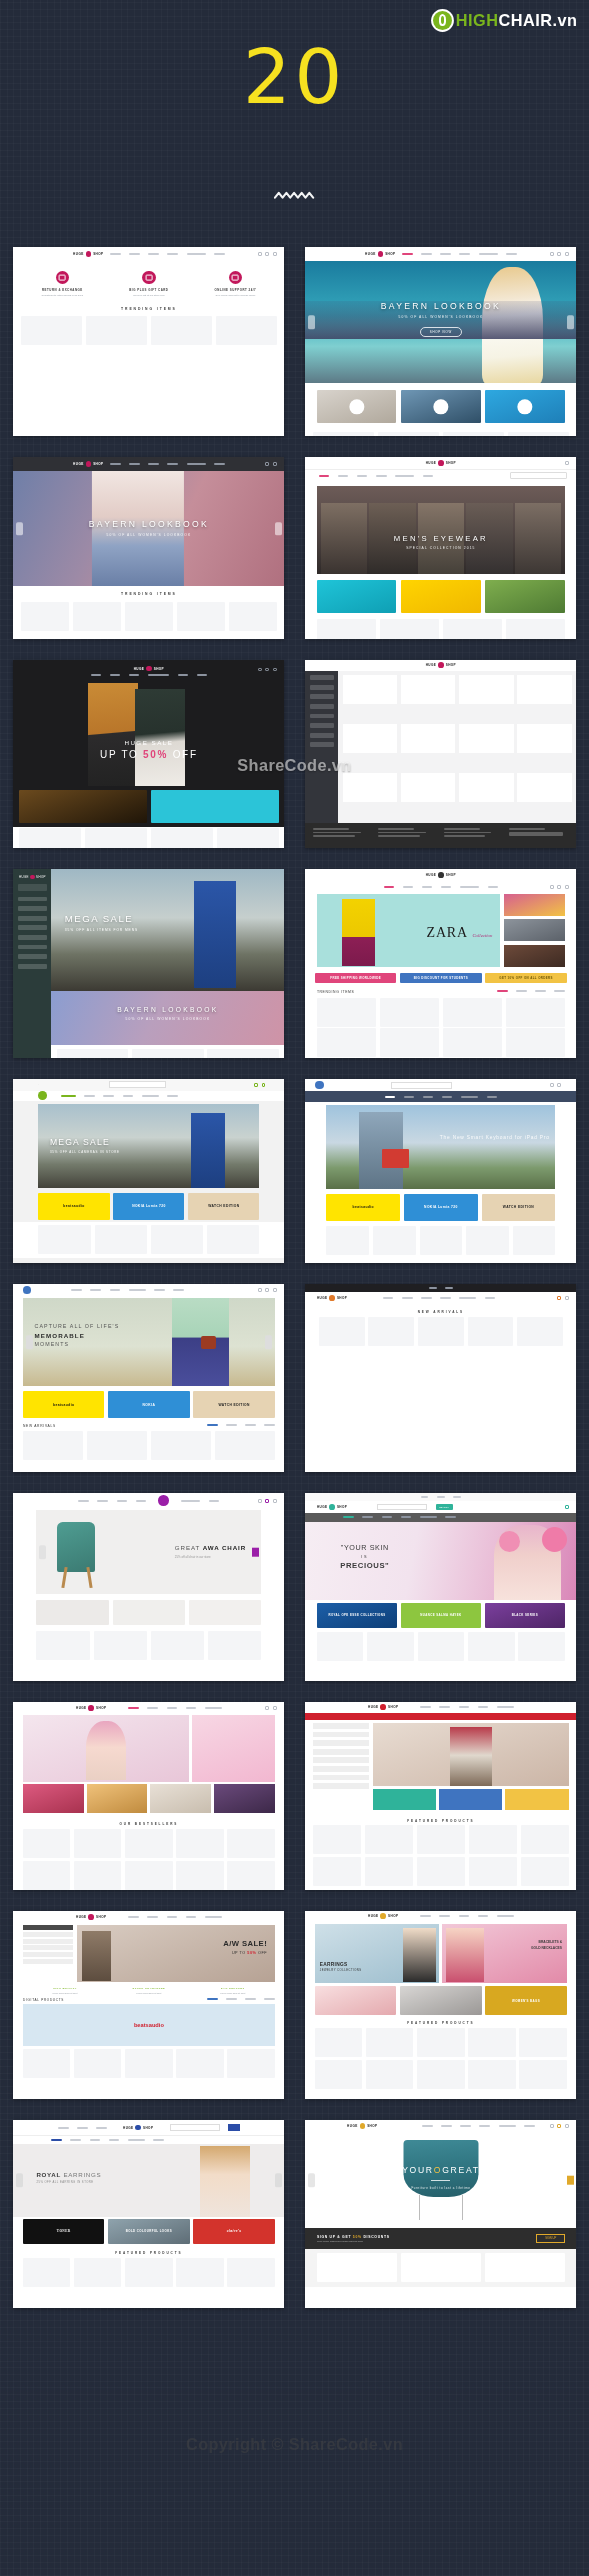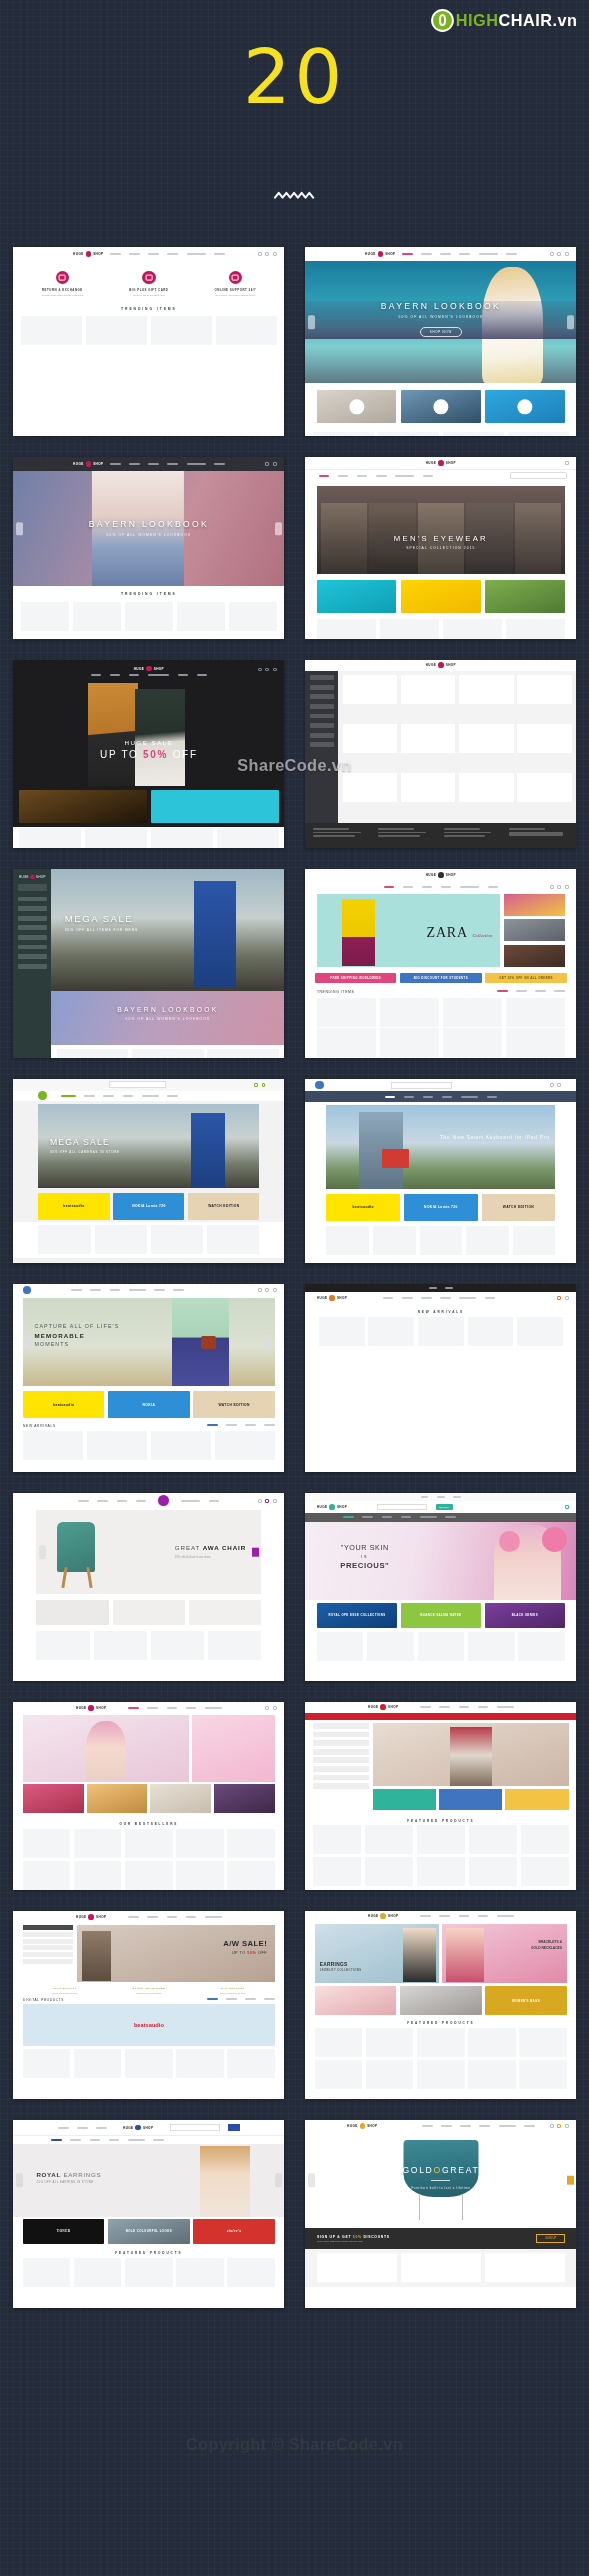--- a/index.html
+++ b/index.html
@@ -1103,21 +1103,21 @@
           <i></i>
           <i style="border-color:#e0a92b"></i>
           <i></i>
         </span>
     </div>
     <div class="hero" style="height:96px;background:#fff">
       <div style="position:absolute;left:50%;transform:translateX(-50%);top:7.7px;width:75px;height:57px;background:linear-gradient(175deg,#3f8a96 0%,#2e737f 55%,#265f6a 100%);border-radius:3.8px 3.8px 40% 40%"></div>
       <div style="position:absolute;left:50%;transform:translateX(-50%);top:63px;width:44px;height:25px;border-left:1px solid #bbb;border-right:1px solid #bbb"></div>
       <div style="position:absolute;left:0;right:0;top:33px;text-align:center;color:#fff">
         <div style="font-size:8.6px;letter-spacing:1.7px;font-weight:300">
-          <span>GOLD</span><span style="color:#f2c344">O</span><span>GREAT</span>
+          <span>YOUR</span><span style="color:#f2c344">O</span><span>GREAT</span>
         </div>
         <div style="width:19px;height:1px;background:rgba(255,255,255,.8);margin:4.8px auto"></div>
         <div style="font-size:2.9px;letter-spacing:0.6px;opacity:.9">Furniture built to last a lifetime</div>
       </div>
       <div class="arrow l" style="background:#e6e6e6"></div>
       <div style="position:absolute;right:2.9px;top:50%;transform:translateY(-50%);width:6.7px;height:8.6px;background:#e0a92b"></div>
     </div>
     <div style="background:#2d2d2d;padding:5.7px 11.5px;display:flex;align-items:center;justify-content:space-between">
       <div style="color:#fff">
         <div style="font-size:3.4px;letter-spacing:0.7px;font-weight:bold">

